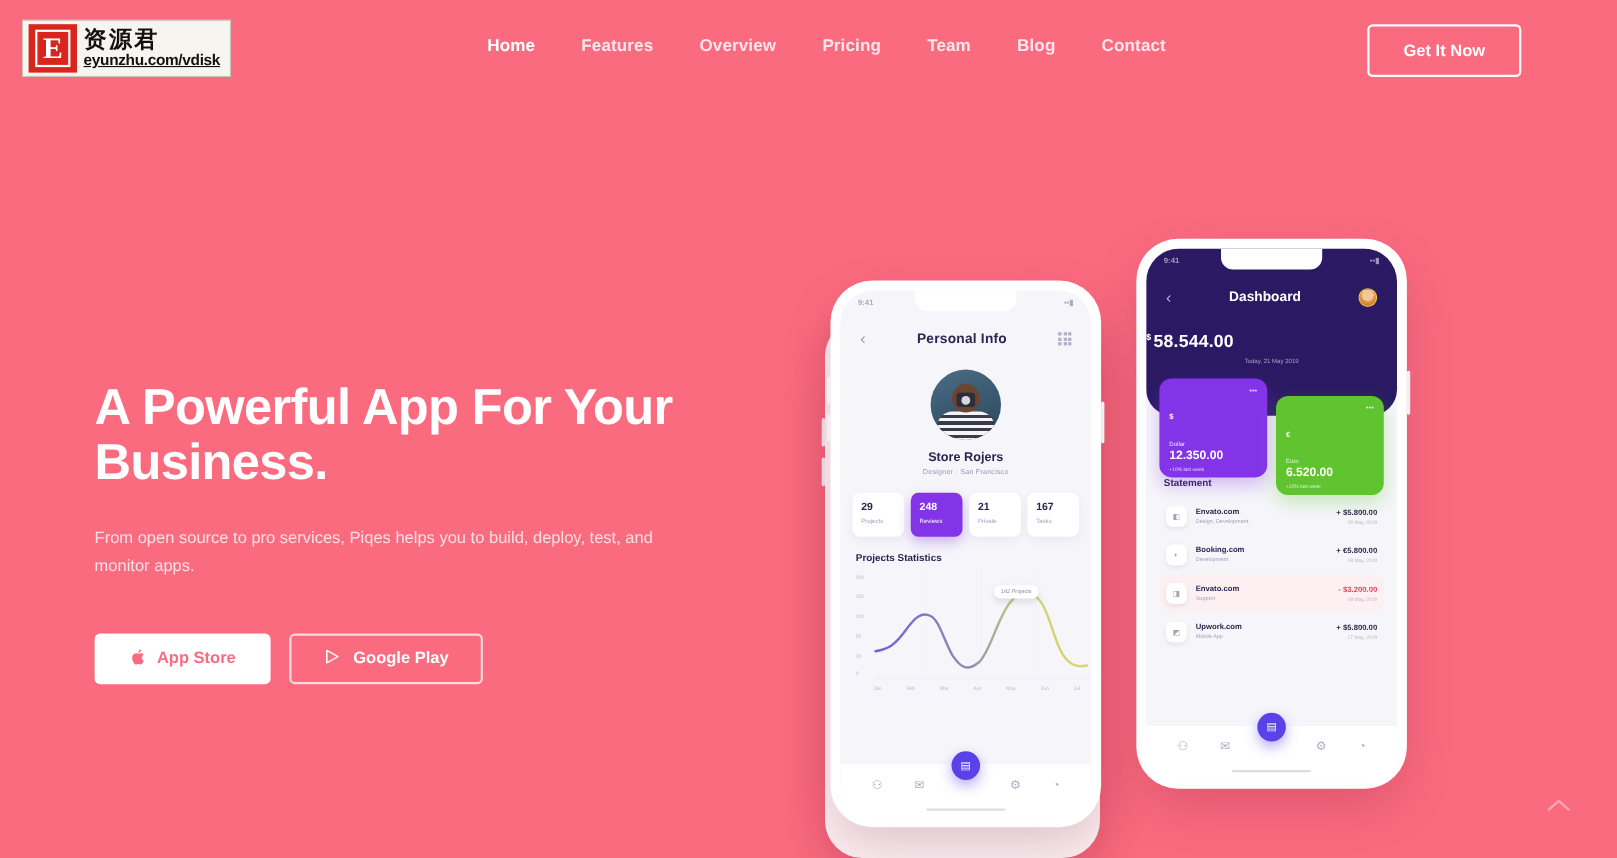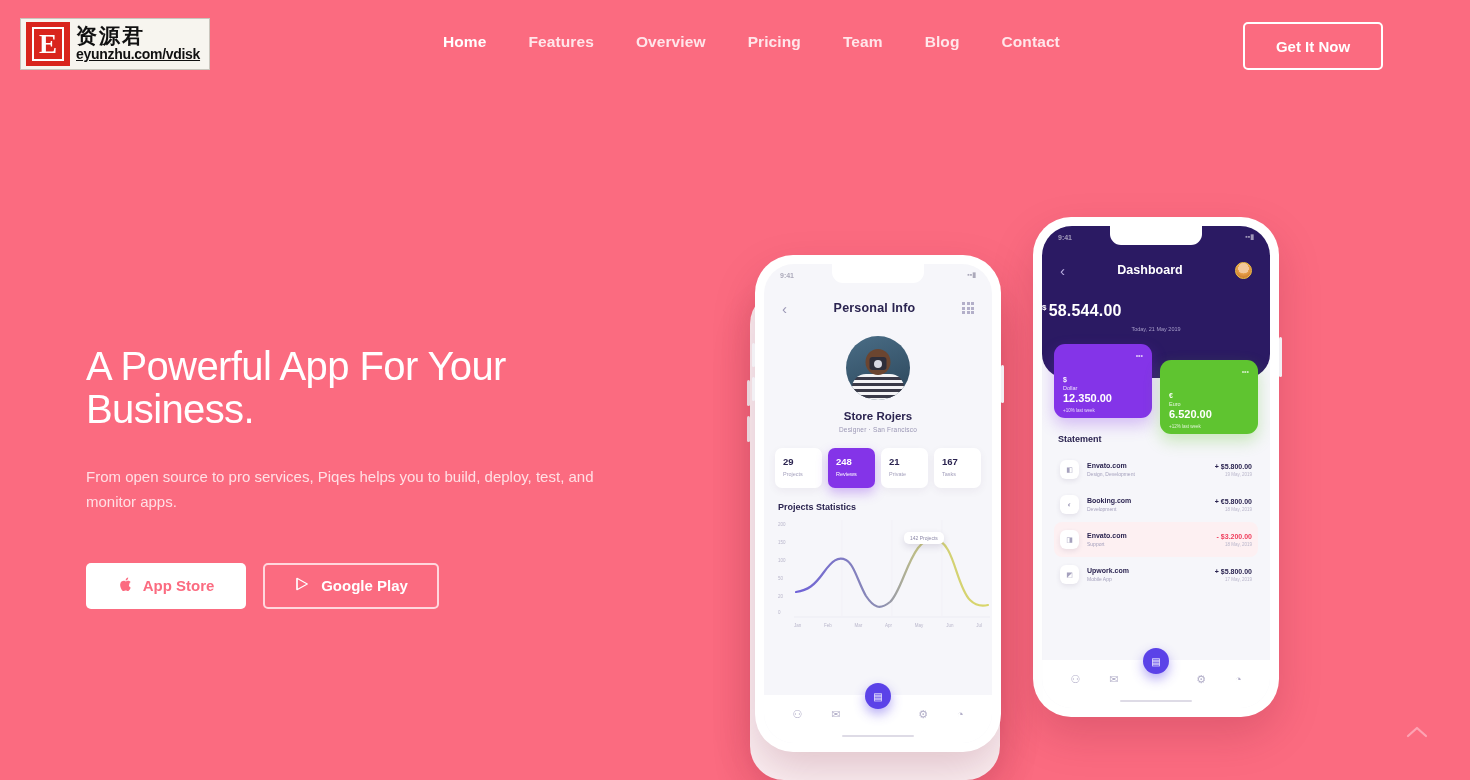--- a/index.html
+++ b/index.html
@@ -61,21 +61,21 @@
     color:#111; line-height:1.05; letter-spacing:2px;
   }
   .wm-url {
     font-family:"Liberation Sans", sans-serif; font-size:14px; font-weight:700;
     color:#111; line-height:1.1; letter-spacing:-0.3px;text-decoration:underline;
   }
 
   
   .hero { position:absolute; left:86px; top:345px; width:560px; }
   .hero-title {
-    font-size:40px; font-weight:400; color:#ffffff;
+    font-size:46px; font-weight:700; color:#ffffff;
     line-height:1.08; letter-spacing:-0.6px;
   }
   .hero-sub {
     margin-top:34px; font-size:15px; color:#ffdfe4;
     line-height:1.65; max-width:520px;
   }
   .hero-btns { margin-top:48px; display:flex; gap:17px; }
   .store-btn {
     height:46px; display:flex; align-items:center; justify-content:center;
     gap:11px; border-radius:5px; font-size:15px; font-weight:700;
@@ -204,21 +204,21 @@
   .db-bal sup { font-size:8px; vertical-align:super; font-weight:600; margin-right:2px; }
   .db-date {
     position:absolute; top:100px; left:0; right:0; text-align:center;
     font-size:5.5px; color:#a79ec9;
   }
   .db-cards {
     position:absolute; top:118px; left:12px; right:12px;
     display:flex; gap:8px; z-index:3;
   }
   .db-card {
-    flex:1; height:74px; border-radius:11px; padding:24px 9px;
+    flex:1; height:90px; border-radius:11px; padding:24px 9px;
     position:relative; color:#ffffff;
   }
   .db-card.purple { background:#8434e8; box-shadow:0 7px 16px rgba(132,52,232,.30); }
   .db-card.green  { background:#5fc430; box-shadow:0 7px 16px rgba(95,196,48,.30);margin-top:16px; }
   .dbc-sym { font-size:7px; font-weight:700; opacity:.95; }
   .dbc-dots { position:absolute; right:9px; top:8px; font-size:7px; opacity:.7; }
   .dbc-lbl { position:absolute; left:9px; bottom:27px; font-size:5.5px; opacity:.85; }
   .dbc-val { position:absolute; left:9px; bottom:14px; font-size:11px; font-weight:700; }
   .dbc-sub { position:absolute; left:9px; bottom:5px; font-size:4.5px; opacity:.8; }
   .stmt-title {

